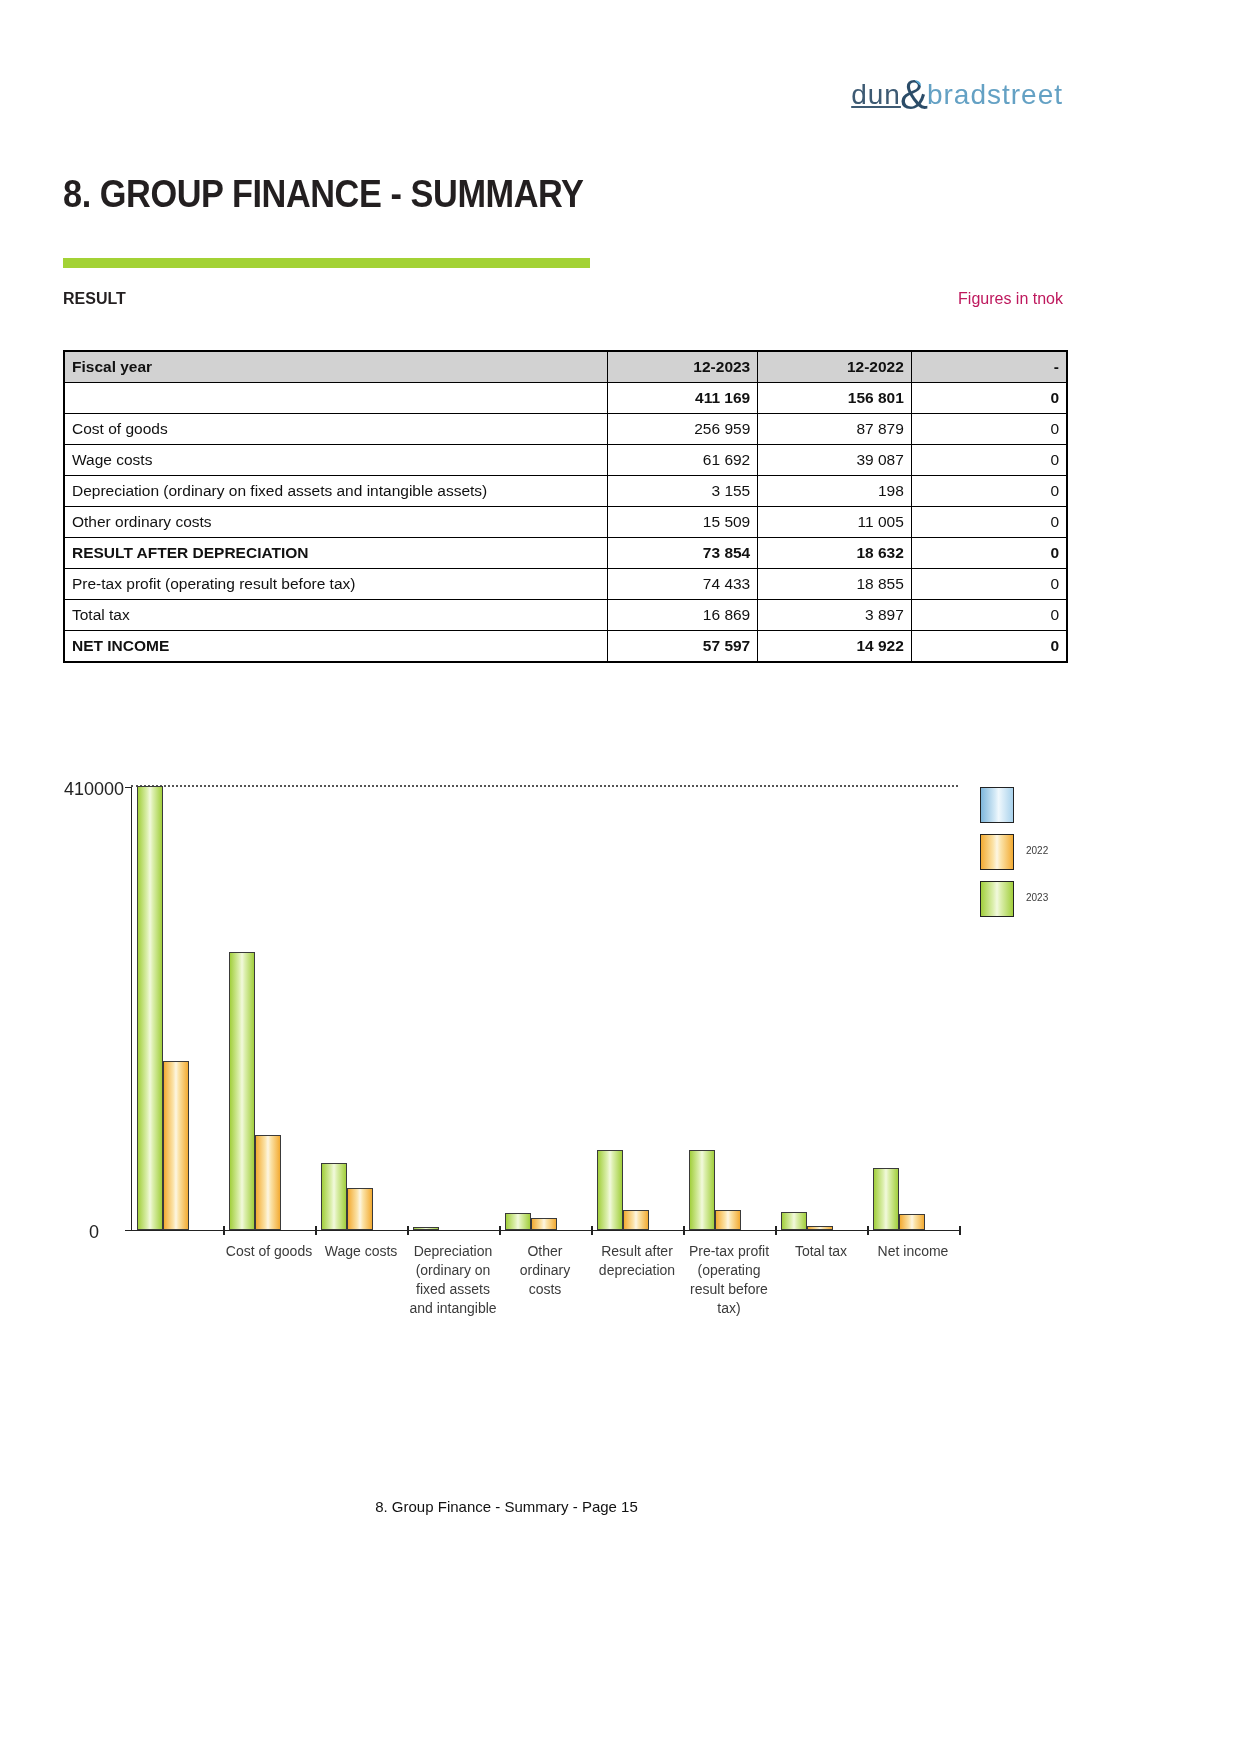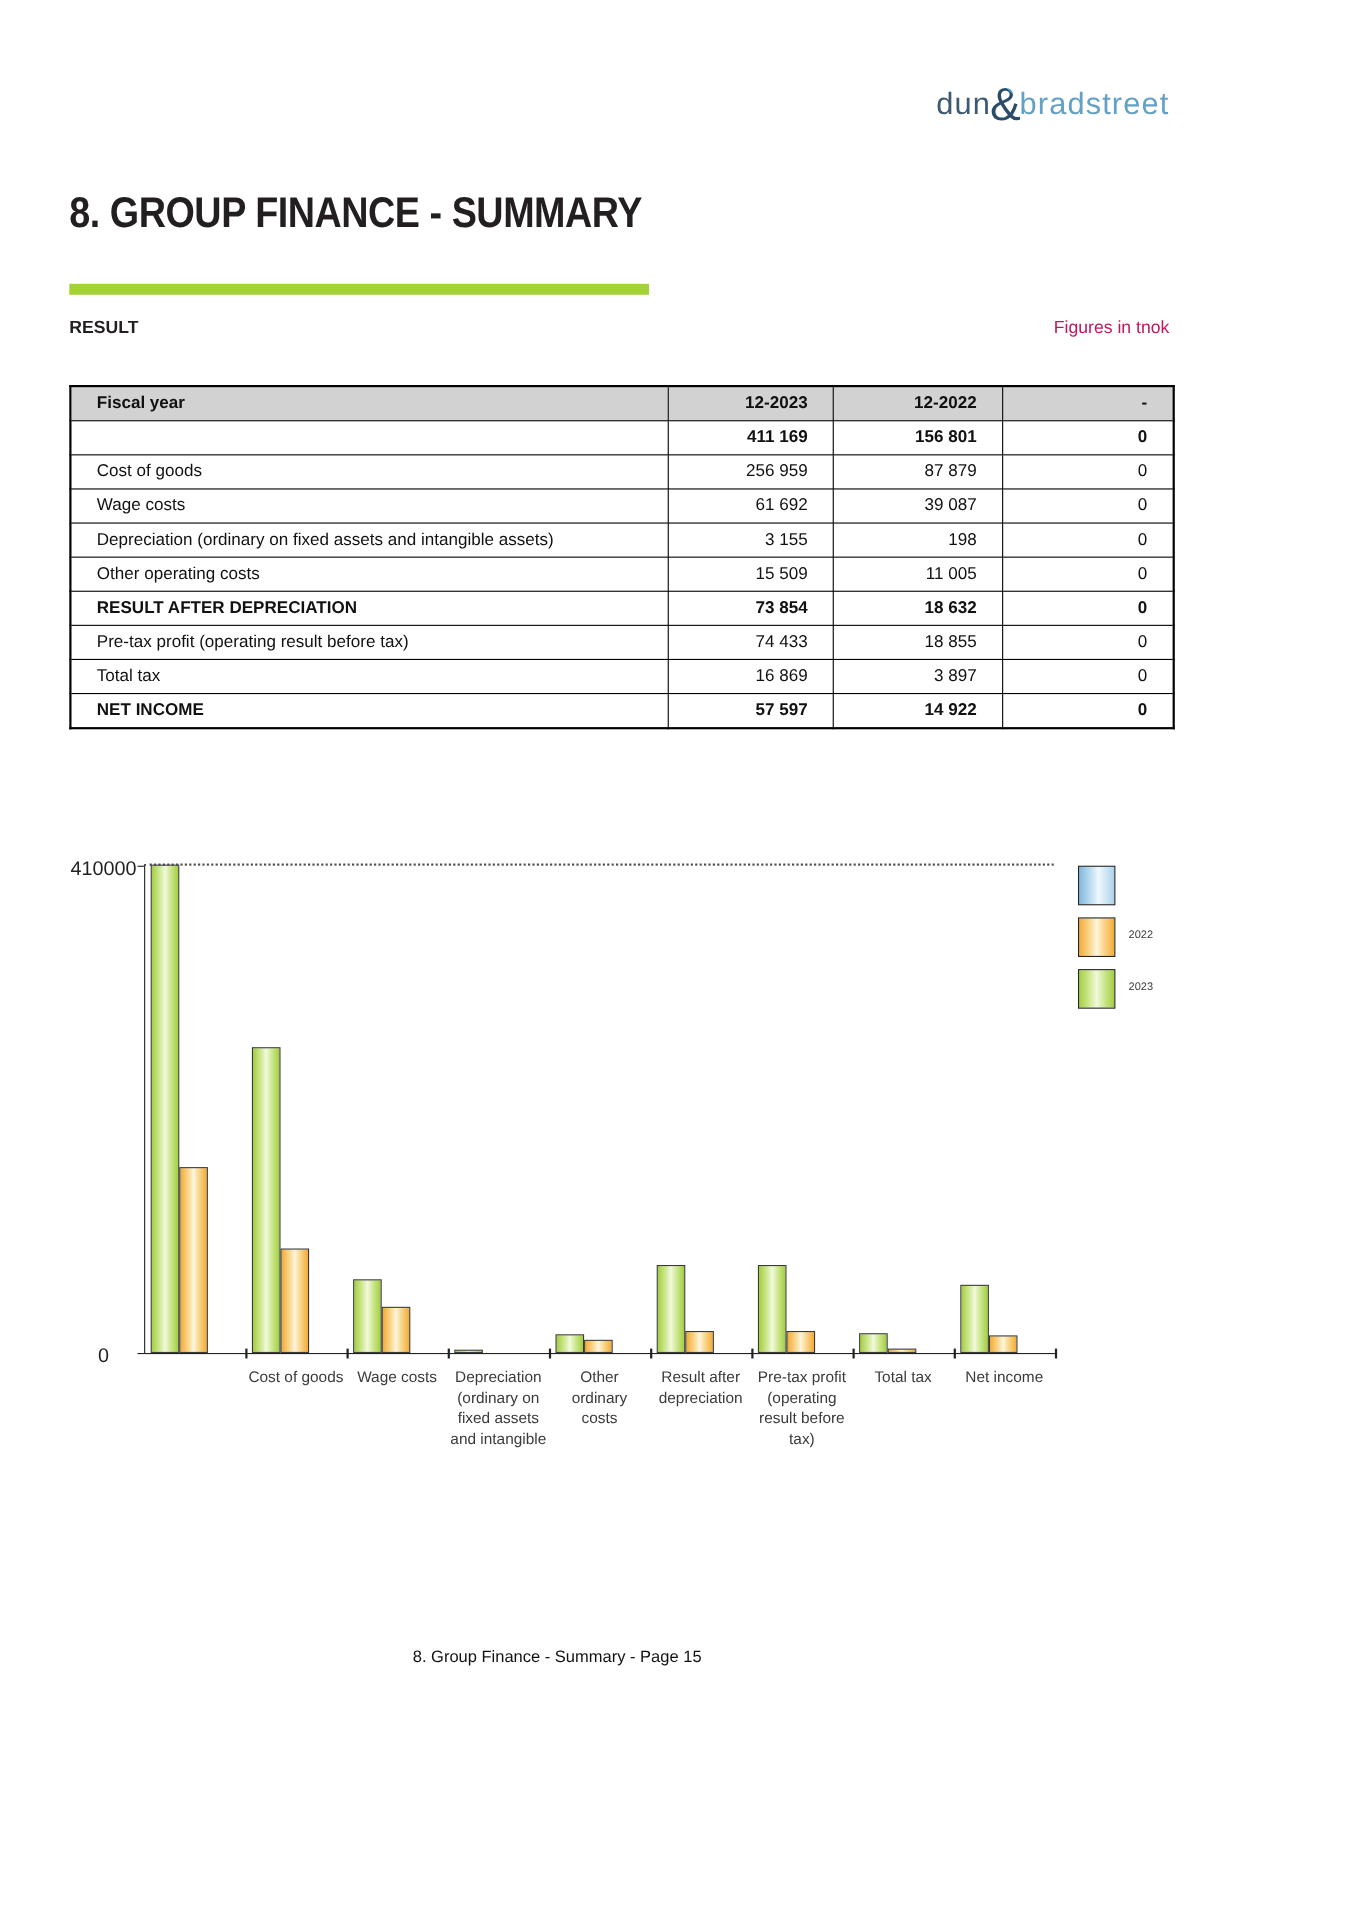--- a/index.html
+++ b/index.html
@@ -2,40 +2,40 @@
 <html><head>
 <meta charset="utf-8">
 <style>
   html,body{margin:0;padding:0;background:#fff;}
   .page{position:relative;width:1241px;height:1754px;background:#fff;overflow:hidden;
         font-family:"Liberation Sans",sans-serif;color:#1a1a1a;}
   .abs{position:absolute;}
 
   
   .logo{top:66px;left:63px;width:1000px;text-align:right;white-space:nowrap;}
-  .logo .dun{font-size:28px;color:#3d5a73;letter-spacing:1px;}
+  .logo .dun{font-size:28px;color:#3d5a73;letter-spacing:1px;text-decoration:underline;}
   .logo .amp{font-size:42px;font-weight:400;color:#2b4c68;position:relative;top:5px;margin:0 -1px;}
   @supports ((-webkit-background-clip:text)){
     .logo .amp{background:linear-gradient(225deg,#4d9cc9 30%,#2b4c68 30%);
                -webkit-background-clip:text;background-clip:text;color:transparent;}
   }
   .logo .brad{font-size:28px;color:#64a1c4;letter-spacing:1px;}
 
   
   .title{top:172px;left:63px;font-size:39px;font-weight:bold;letter-spacing:-0.5px;
          transform:scaleX(0.88);transform-origin:left;white-space:nowrap;color:#231f20;}
   .accent{top:258px;left:63px;width:527px;height:10px;}
 
   .result-label{top:290px;left:63px;font-size:16px;font-weight:bold;color:#231f20;}
   .figures-note{top:290px;left:63px;width:1000px;text-align:right;font-size:16px;color:#be185d;}
 
   
   table.fin{position:absolute;top:350px;left:63px;width:1005px;border-collapse:collapse;
             table-layout:fixed;border:2px solid #000;font-size:15.5px;color:#111;}
-  table.fin td,table.fin th{border:1px solid #000;height:30px;padding:0 23px;
+  table.fin td,table.fin th{border:1px solid #000;height:30px;padding:0 7px;
             overflow:hidden;white-space:nowrap;font-weight:normal;text-align:right;}
   table.fin td:first-child,table.fin th:first-child{text-align:left;}
   table.fin tr.hdr td{background:#d2d2d2;font-weight:bold;}
   table.fin tr.bold td{font-weight:bold;}
 
   
   .ytick{font-size:18px;color:#222;text-align:center;width:60px;}
   .axis-y{left:131px;top:787px;width:1px;height:443px;background:#222;}
   .axis-x{left:131px;top:1230px;width:828px;height:1px;background:#222;}
   .gridline{left:131px;top:785px;width:827px;height:0;border-top:2px dotted #555;}
@@ -97,21 +97,21 @@
           <td>39 087</td>
           <td>0</td>
         </tr>
         <tr>
           <td>Depreciation (ordinary on fixed assets and intangible assets)</td>
           <td>3 155</td>
           <td>198</td>
           <td>0</td>
         </tr>
         <tr>
-          <td>Other operating costs</td>
+          <td>Other ordinary costs</td>
           <td>15 509</td>
           <td>11 005</td>
           <td>0</td>
         </tr>
         <tr class="bold">
           <td>RESULT AFTER DEPRECIATION</td>
           <td>73 854</td>
           <td>18 632</td>
           <td>0</td>
         </tr>

